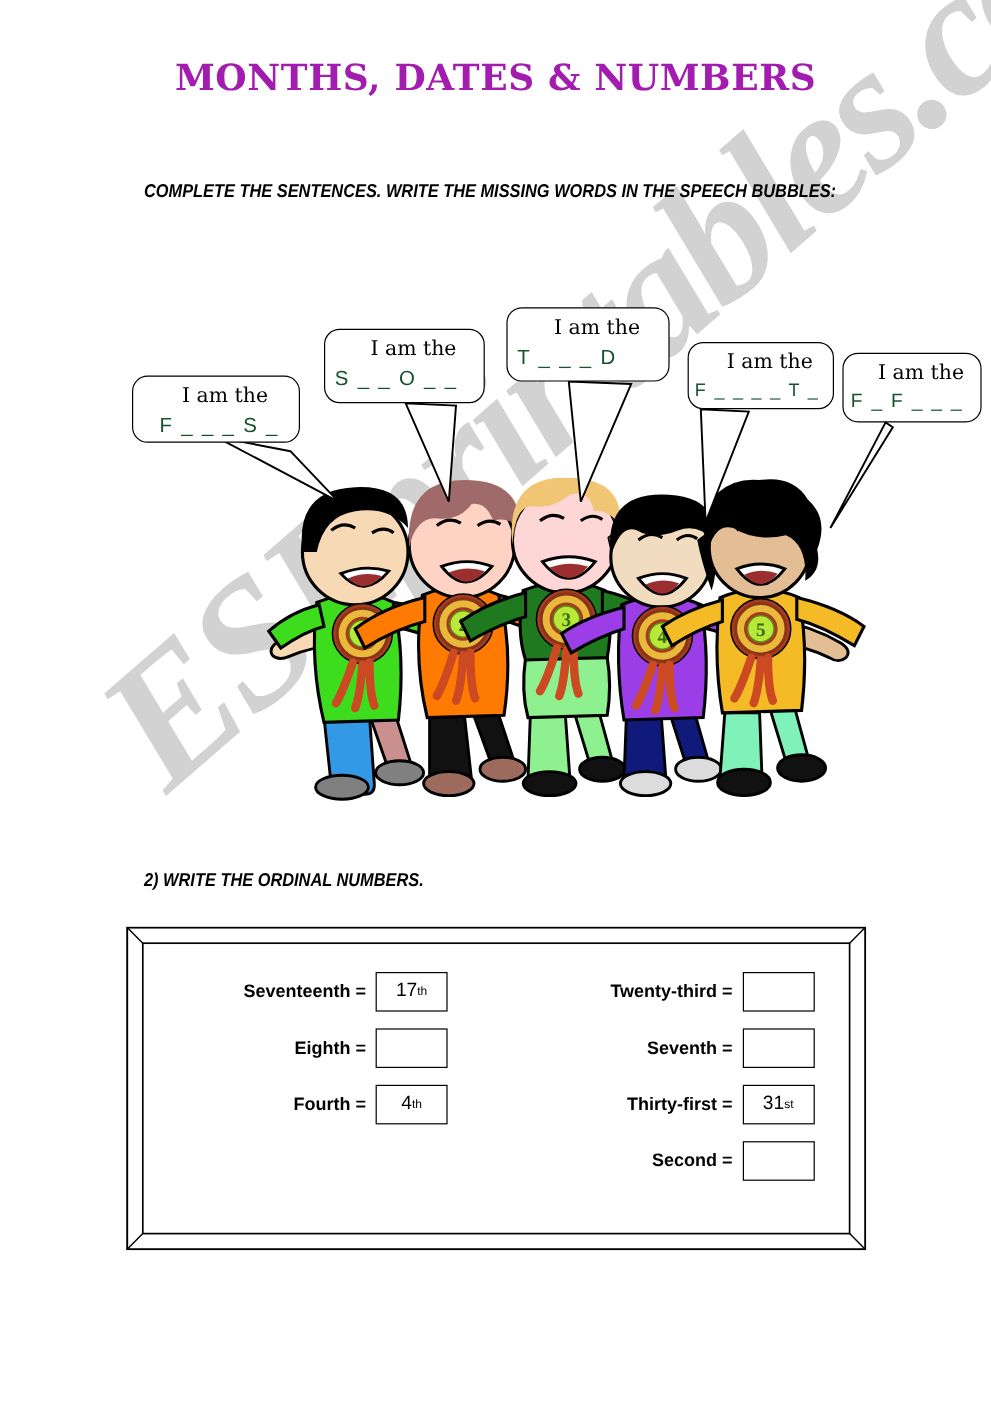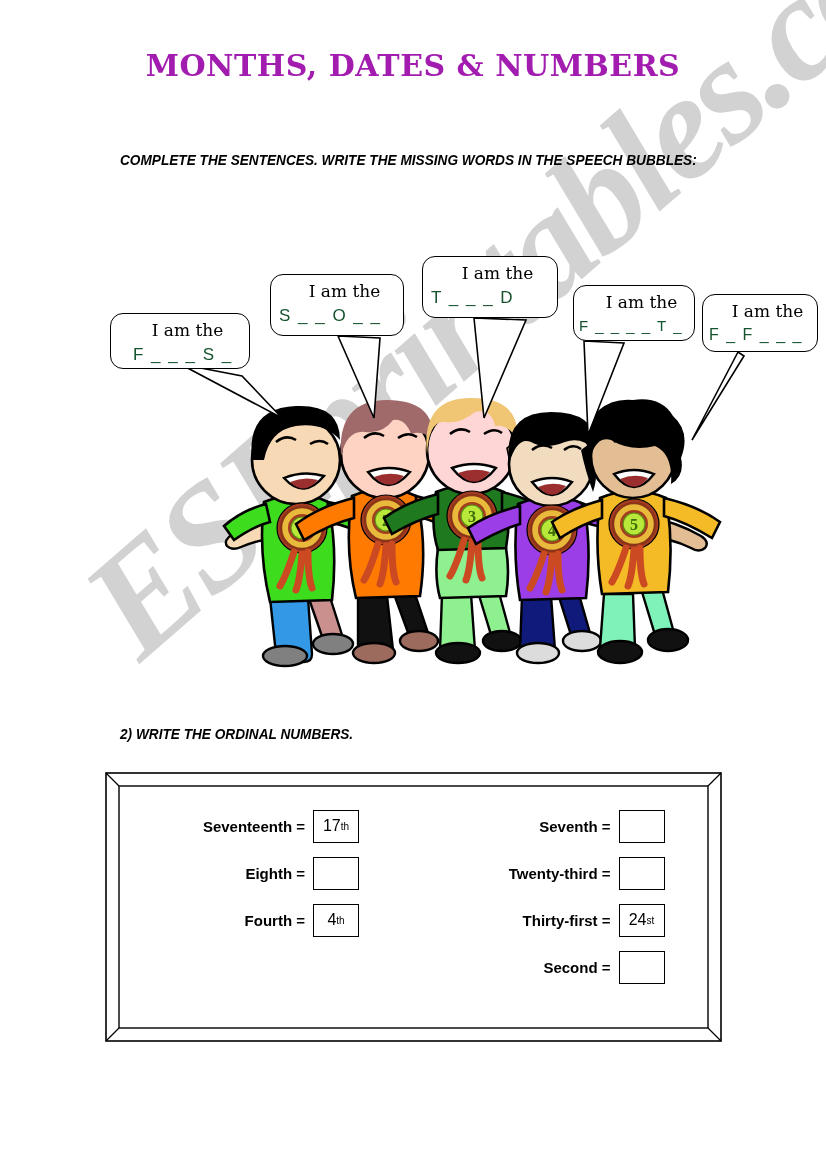--- a/index.html
+++ b/index.html
@@ -154,21 +154,21 @@
     font-size: 15px;
     font-weight: 600;
     color: #000000;
     white-space: nowrap;
     text-align: right;
     width: 150px;
     padding-right: 8px;
   }
   .ord-col.right .ord-label { width: 150px; }
   .ord-box {
-    width: 46px;
+    width: 60px;
     height: 33px;
     border: 1.5px solid #000000;
     box-sizing: border-box;
     background: #ffffff;
     display: flex;
     align-items: center;
     justify-content: center;
     font-family: "Liberation Sans", sans-serif;
     font-size: 16px;
     color: #000000;
@@ -382,37 +382,37 @@
           <span class="ord-label">Fourth =</span>
           <span class="ord-box">
               <span>4</span>
               <sup>th</sup>
             </span>
         </div>
       </div>
 
       <div class="ord-col right">
         <div class="ord-row">
-          <span class="ord-label">Seventh =</span>
+          <span class="ord-label">Twenty-third =</span>
           <span class="ord-box">
               <span></span>
               <sup></sup>
             </span>
         </div>
         <div class="ord-row">
-          <span class="ord-label">Twenty-third =</span>
+          <span class="ord-label">Seventh =</span>
           <span class="ord-box">
               <span></span>
               <sup></sup>
             </span>
         </div>
         <div class="ord-row">
           <span class="ord-label">Thirty-first =</span>
           <span class="ord-box">
-              <span>24</span>
+              <span>31</span>
               <sup>st</sup>
             </span>
         </div>
         <div class="ord-row">
           <span class="ord-label">Second =</span>
           <span class="ord-box">
               <span></span>
               <sup></sup>
             </span>
         </div>

